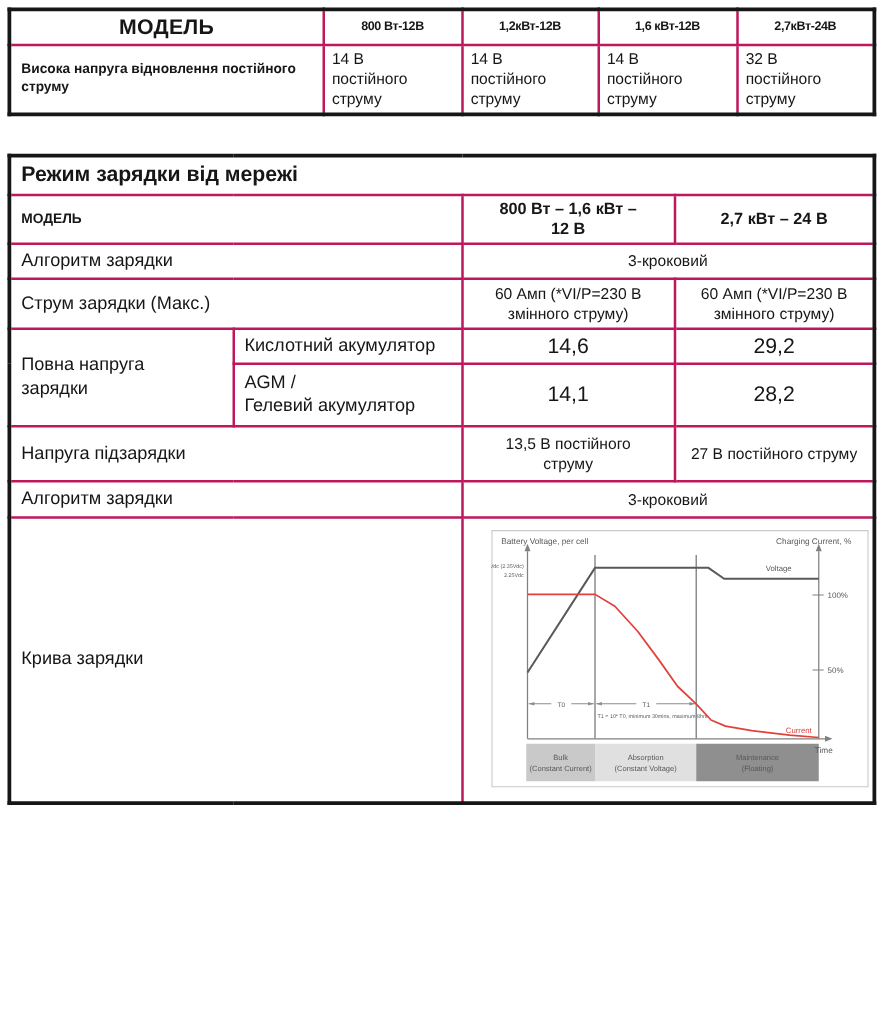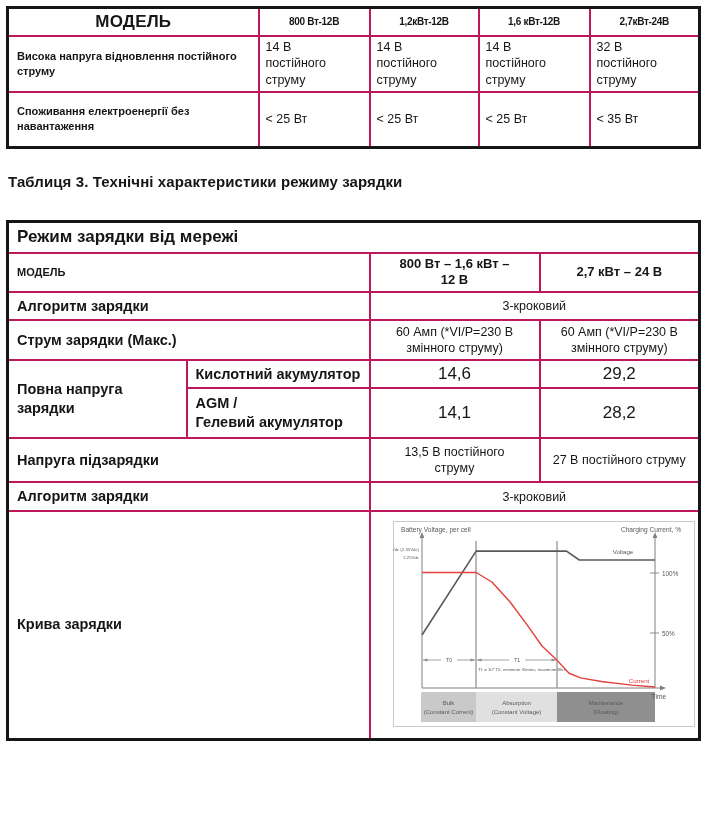--- a/index.html
+++ b/index.html
@@ -18,21 +18,21 @@
   .t1 tr.r1 td{height:56px;}
   .t1 tr.r2 td{height:64px;}
   .t1 tr.r3 td{height:56px;}
 
   
   .caption{margin:24px 0 0 2px;font-size:15px;font-weight:bold;letter-spacing:.1px;}
 
   
   .t2{margin-top:30px;}
   .t2 td.title{font-size:17px;font-weight:bold;padding-left:8px;height:31px;}
-  .t2 td.label{font-size:14.5px;font-weight:bold;text-align:left;padding-left:8px;line-height:1.35;white-space:pre-line;}
+  .t2 td.label{font-size:14.5px;font-weight:normal;text-align:left;padding-left:8px;line-height:1.35;white-space:pre-line;}
   .t2 td.label-sm{font-size:11px;font-weight:bold;text-align:left;padding-left:8px;}
   .t2 td.val{font-size:12.5px;text-align:center;white-space:pre-line;line-height:1.3;border-radius:11px;}
   .t2 td.val-b{font-size:13px;font-weight:bold;text-align:center;white-space:pre-line;line-height:1.3;}
   .t2 td.val-lg{font-size:17px;text-align:center;}
   .t2 tr.model td{height:36px;}
   .t2 tr.algo td{height:28px;}
   .t2 tr.current td{height:40px;}
   .t2 tr.acid td{height:28px;border-radius:14px;}
   .t2 tr.agm td{height:50px;}
   .t2 tr.floatv td{height:44px;}
@@ -77,31 +77,23 @@
       <td class="val">14 В
 постійного
 струму</td>
       <td class="val">14 В
 постійного
 струму</td>
       <td class="val">32 В
 постійного
 струму</td>
     </tr>
-    <tr class="r3">
-      <td class="label">Споживання електроенергії без навантаження</td>
-      <td class="val">&lt; 25 Вт</td>
-      <td class="val">&lt; 25 Вт</td>
-      <td class="val">&lt; 25 Вт</td>
-      <td class="val">&lt; 35 Вт</td>
-    </tr>
   </tbody>
     </table>
 
-  <p class="caption">Таблиця 3. Технічні характеристики режиму зарядки</p>
 
   <table class="doc t2">
     <colgroup>
         <col style="width:179px">
         <col style="width:183px">
         <col style="width:170px">
         <col style="width:160px">
       </colgroup>
     <tbody>
         <tr>

